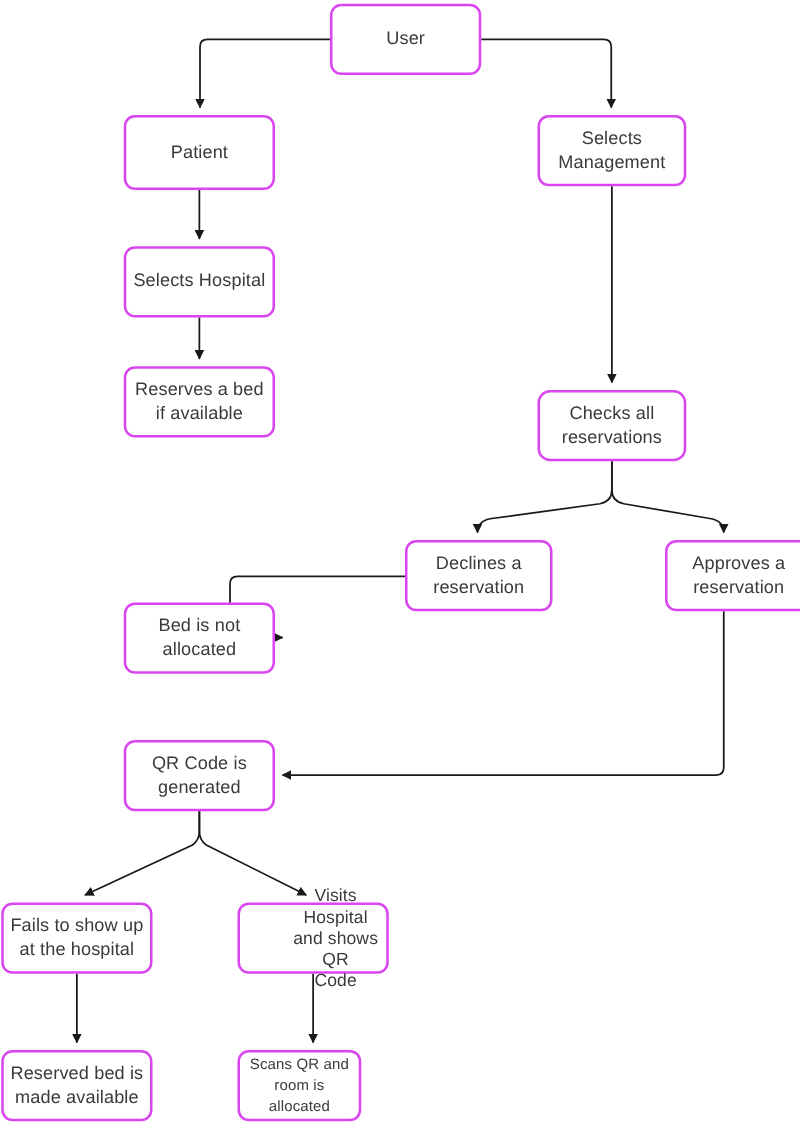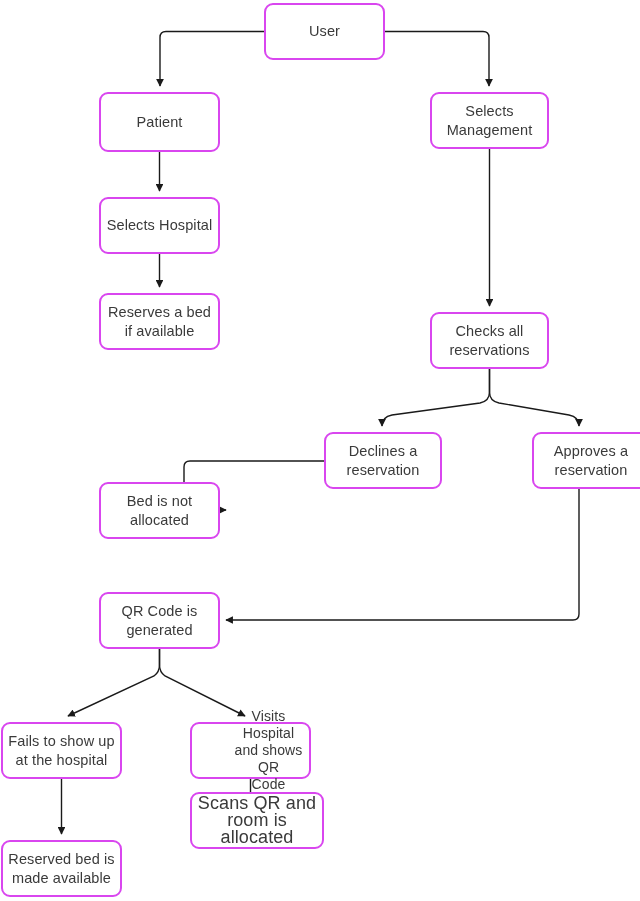--- a/index.html
+++ b/index.html
@@ -84,34 +84,34 @@
     </g>
   </svg>
 
   <div class="node" style="left:264px;top:3px;width:121px;height:57px;">User</div>
   <div class="node" style="left:99px;top:92px;width:121px;height:60px;">Patient</div>
   <div class="node" style="left:430px;top:92px;width:119px;height:57px;">Selects
 Management</div>
   <div class="node" style="left:99px;top:197px;width:121px;height:57px;">Selects Hospital</div>
   <div class="node" style="left:99px;top:293px;width:121px;height:57px;">Reserves a bed
 if available</div>
-  <div class="node" style="left:430px;top:312px;width:119px;height:57px;">Checks all
+  <div class="node" style="left:430px;top:312px;width:119px;height:57px;border-radius:10px;">Checks all
 reservations</div>
   <div class="node" style="left:324px;top:432px;width:118px;height:57px;">Declines a
 reservation</div>
   <div class="node" style="left:520px;top:432px;width:118px;height:57px;margin-left:12px;">Approves a
 reservation</div>
   <div class="node" style="left:99px;top:482px;width:121px;height:57px;">Bed is not
 allocated</div>
   <div class="node" style="left:99px;top:592px;width:121px;height:57px;">QR Code is
 generated</div>
   <div class="node" style="left:1px;top:722px;width:121px;height:57px;">Fails to show up
 at the hospital</div>
   <div class="node" style="left:190px;top:722px;width:121px;height:57px;font-size:14px;line-height:17px;padding-left:40px;">Visits Hospital
 and shows QR
 Code</div>
   <div class="node" style="left:1px;top:840px;width:121px;height:57px;">Reserved bed is
 made available</div>
-  <div class="node" style="left:190px;top:792px;width:134px;height:57px;font-size:18px;line-height:17px;">Scans QR and
+  <div class="node" style="left:190px;top:840px;width:99px;height:57px;font-size:12px;line-height:17px;">Scans QR and
 room is
 allocated</div>
 
 </div>
 
 </body></html>

